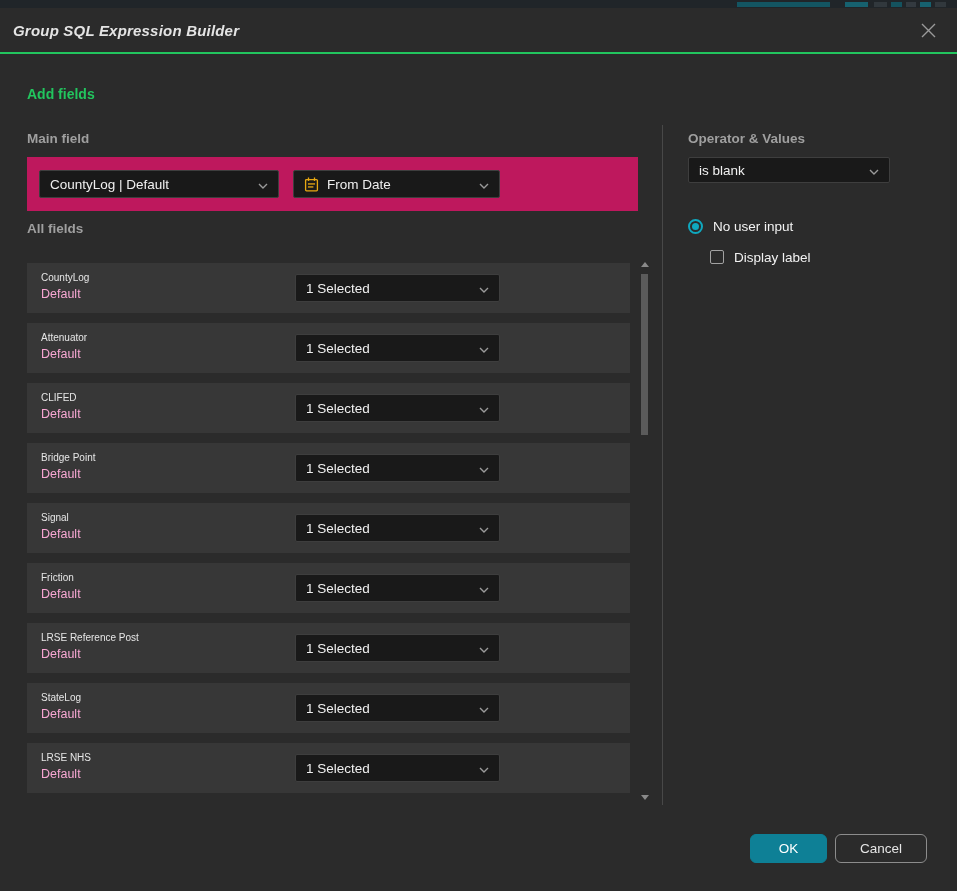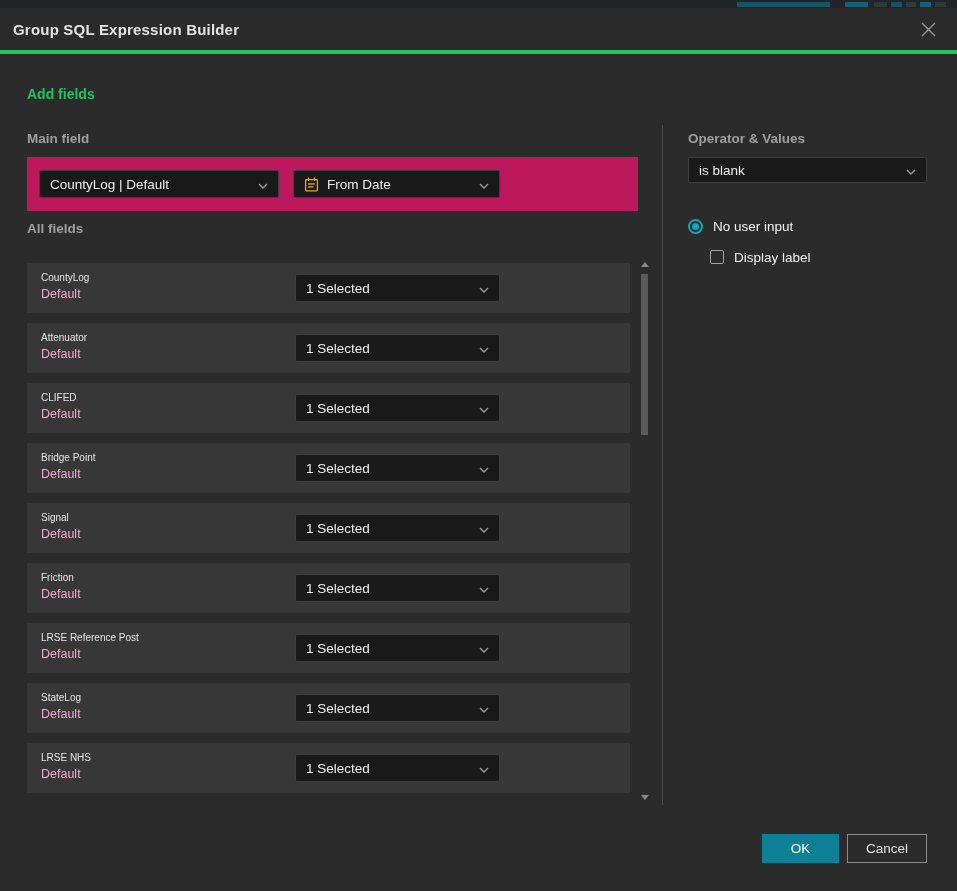--- a/index.html
+++ b/index.html
@@ -21,21 +21,22 @@
   .dialog {
     position: absolute; top: 8px; left: 0;
     width: 957px; height: 883px;
     background: #2b2b2b;
   }
 
   .dialog-header {
     position: absolute; top: 0; left: 0; right: 0; height: 46px;
     display: flex; align-items: center; justify-content: space-between;
     padding: 0 16px 0 13px;
-    border-bottom: 4px solid #22c55e;
+    border-bottom: 2px solid #22c55e;
+    font-style: italic;
   }
   .dialog-title { font-size: 15px; font-weight: 700; color: #e4e4e4; letter-spacing: .2px; }
   .close-btn { background: none; border: none; cursor: pointer; padding: 4px; line-height: 0; }
 
   .section-heading { position: absolute; left: 27px; font-size: 14px; font-weight: 700; color: #22c55e; }
   .sub-heading { font-size: 13.5px; font-weight: 700; color: #9f9f9f; }
 
   .main-field-box {
     position: absolute; left: 27px; top: 149px;
     width: 611px; height: 54px; background: #be185d;
@@ -62,37 +63,37 @@
 
   
   .scrollbar { position: absolute; left: 640px; top: 254px; width: 9px; height: 538px; }
   .scroll-arrow { position: absolute; left: 1px; width: 0; height: 0; border-left: 4px solid transparent; border-right: 4px solid transparent; cursor: pointer; }
   .scroll-arrow.up { top: 0; border-bottom: 5px solid #8a8a8a; }
   .scroll-arrow.down { bottom: 0; border-top: 5px solid #8a8a8a; }
   .scroll-thumb { position: absolute; left: 1px; top: 12px; width: 7px; height: 161px; background: #5b5b5b; cursor: grab; }
 
   .vertical-divider { position: absolute; left: 662px; top: 117px; width: 1px; height: 680px; background: #484848; }
   .operator-heading { position: absolute; left: 688px; top: 123px; }
-  .operator-select { left: 688px; top: 149px; width: 239px; height: 26px; }
+  .operator-select { left: 688px; top: 149px; width: 202px; height: 26px; }
 
   .choice-row { position: absolute; display: flex; gap: 10px; cursor: pointer; }
   .radio-outer {
     width: 15px; height: 15px; border-radius: 50%;
     border: 2px solid var(--accent);
     display: flex; align-items: center; justify-content: center;
     flex: 0 0 auto;
   }
   .radio-dot { width: 7px; height: 7px; border-radius: 50%; background: var(--accent); }
   .checkbox-box { width: 14px; height: 14px; border: 1px solid #a2a2a2; border-radius: 2px; background: transparent; flex: 0 0 auto; }
   .choice-label { font-size: 13.5px; color: #f2f2f2; }
 
   .dialog-footer { position: absolute; right: 30px; bottom: 28px; display: flex; gap: 8px; }
-  .btn { height: 29px; font-size: 13.5px; border-radius: 0; cursor: pointer; font-family: inherit; }
+  .btn { height: 29px; font-size: 13.5px; border-radius: 6px; cursor: pointer; font-family: inherit; }
   .btn-ok { width: 77px; background: var(--ok); border: 1px solid var(--ok); color: #ffffff; }
-  .btn-cancel { width: 80px; background: transparent; border: 1px solid #8c8c8c; color: #e6e6e6; }
+  .btn-cancel { width: 92px; background: transparent; border: 1px solid #8c8c8c; color: #e6e6e6; }
 </style>
 </head>
 <body style="--accent: #0fa8bf; --ok: #0e8096; --calendar: #e8a812;">
 
 <div class="app-peek">
   <span class="frag" style="left:737px;width:93px;background:#135562;"></span>
   <span class="frag" style="left:845px;width:23px;background:#16616f;"></span>
   <span class="frag" style="left:874px;width:13px;background:#31383d;"></span>
   <span class="frag" style="left:891px;width:11px;background:#14525e;"></span>
   <span class="frag" style="left:906px;width:10px;background:#333a40;"></span>

